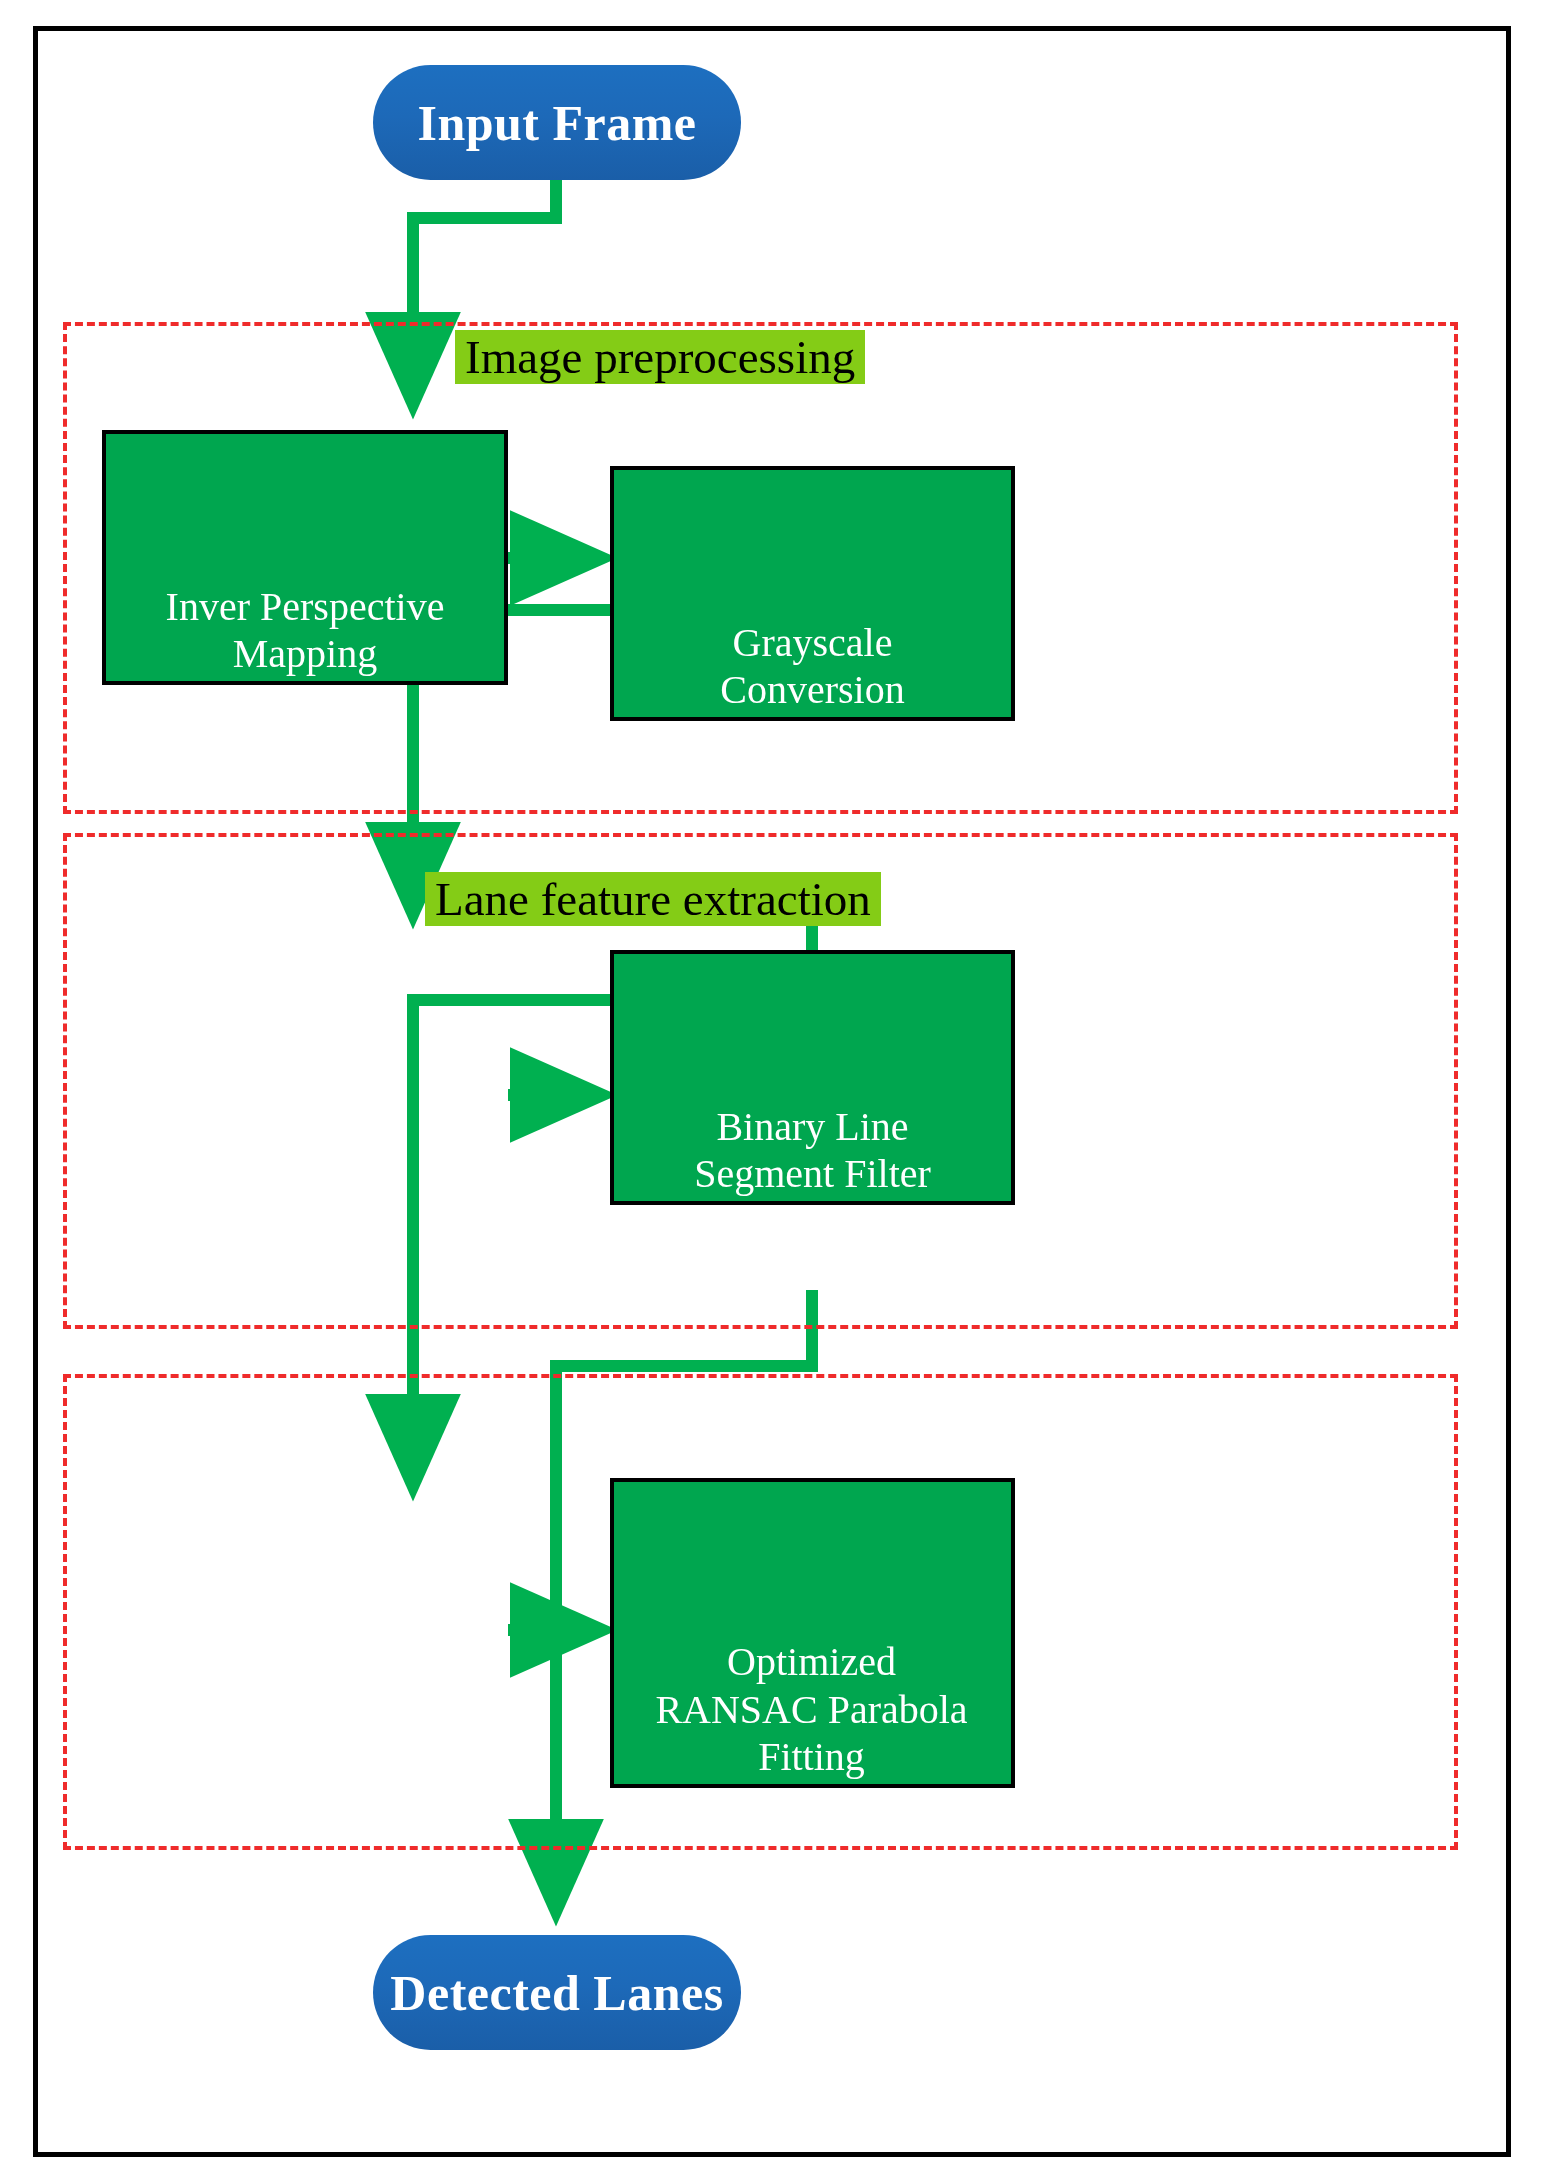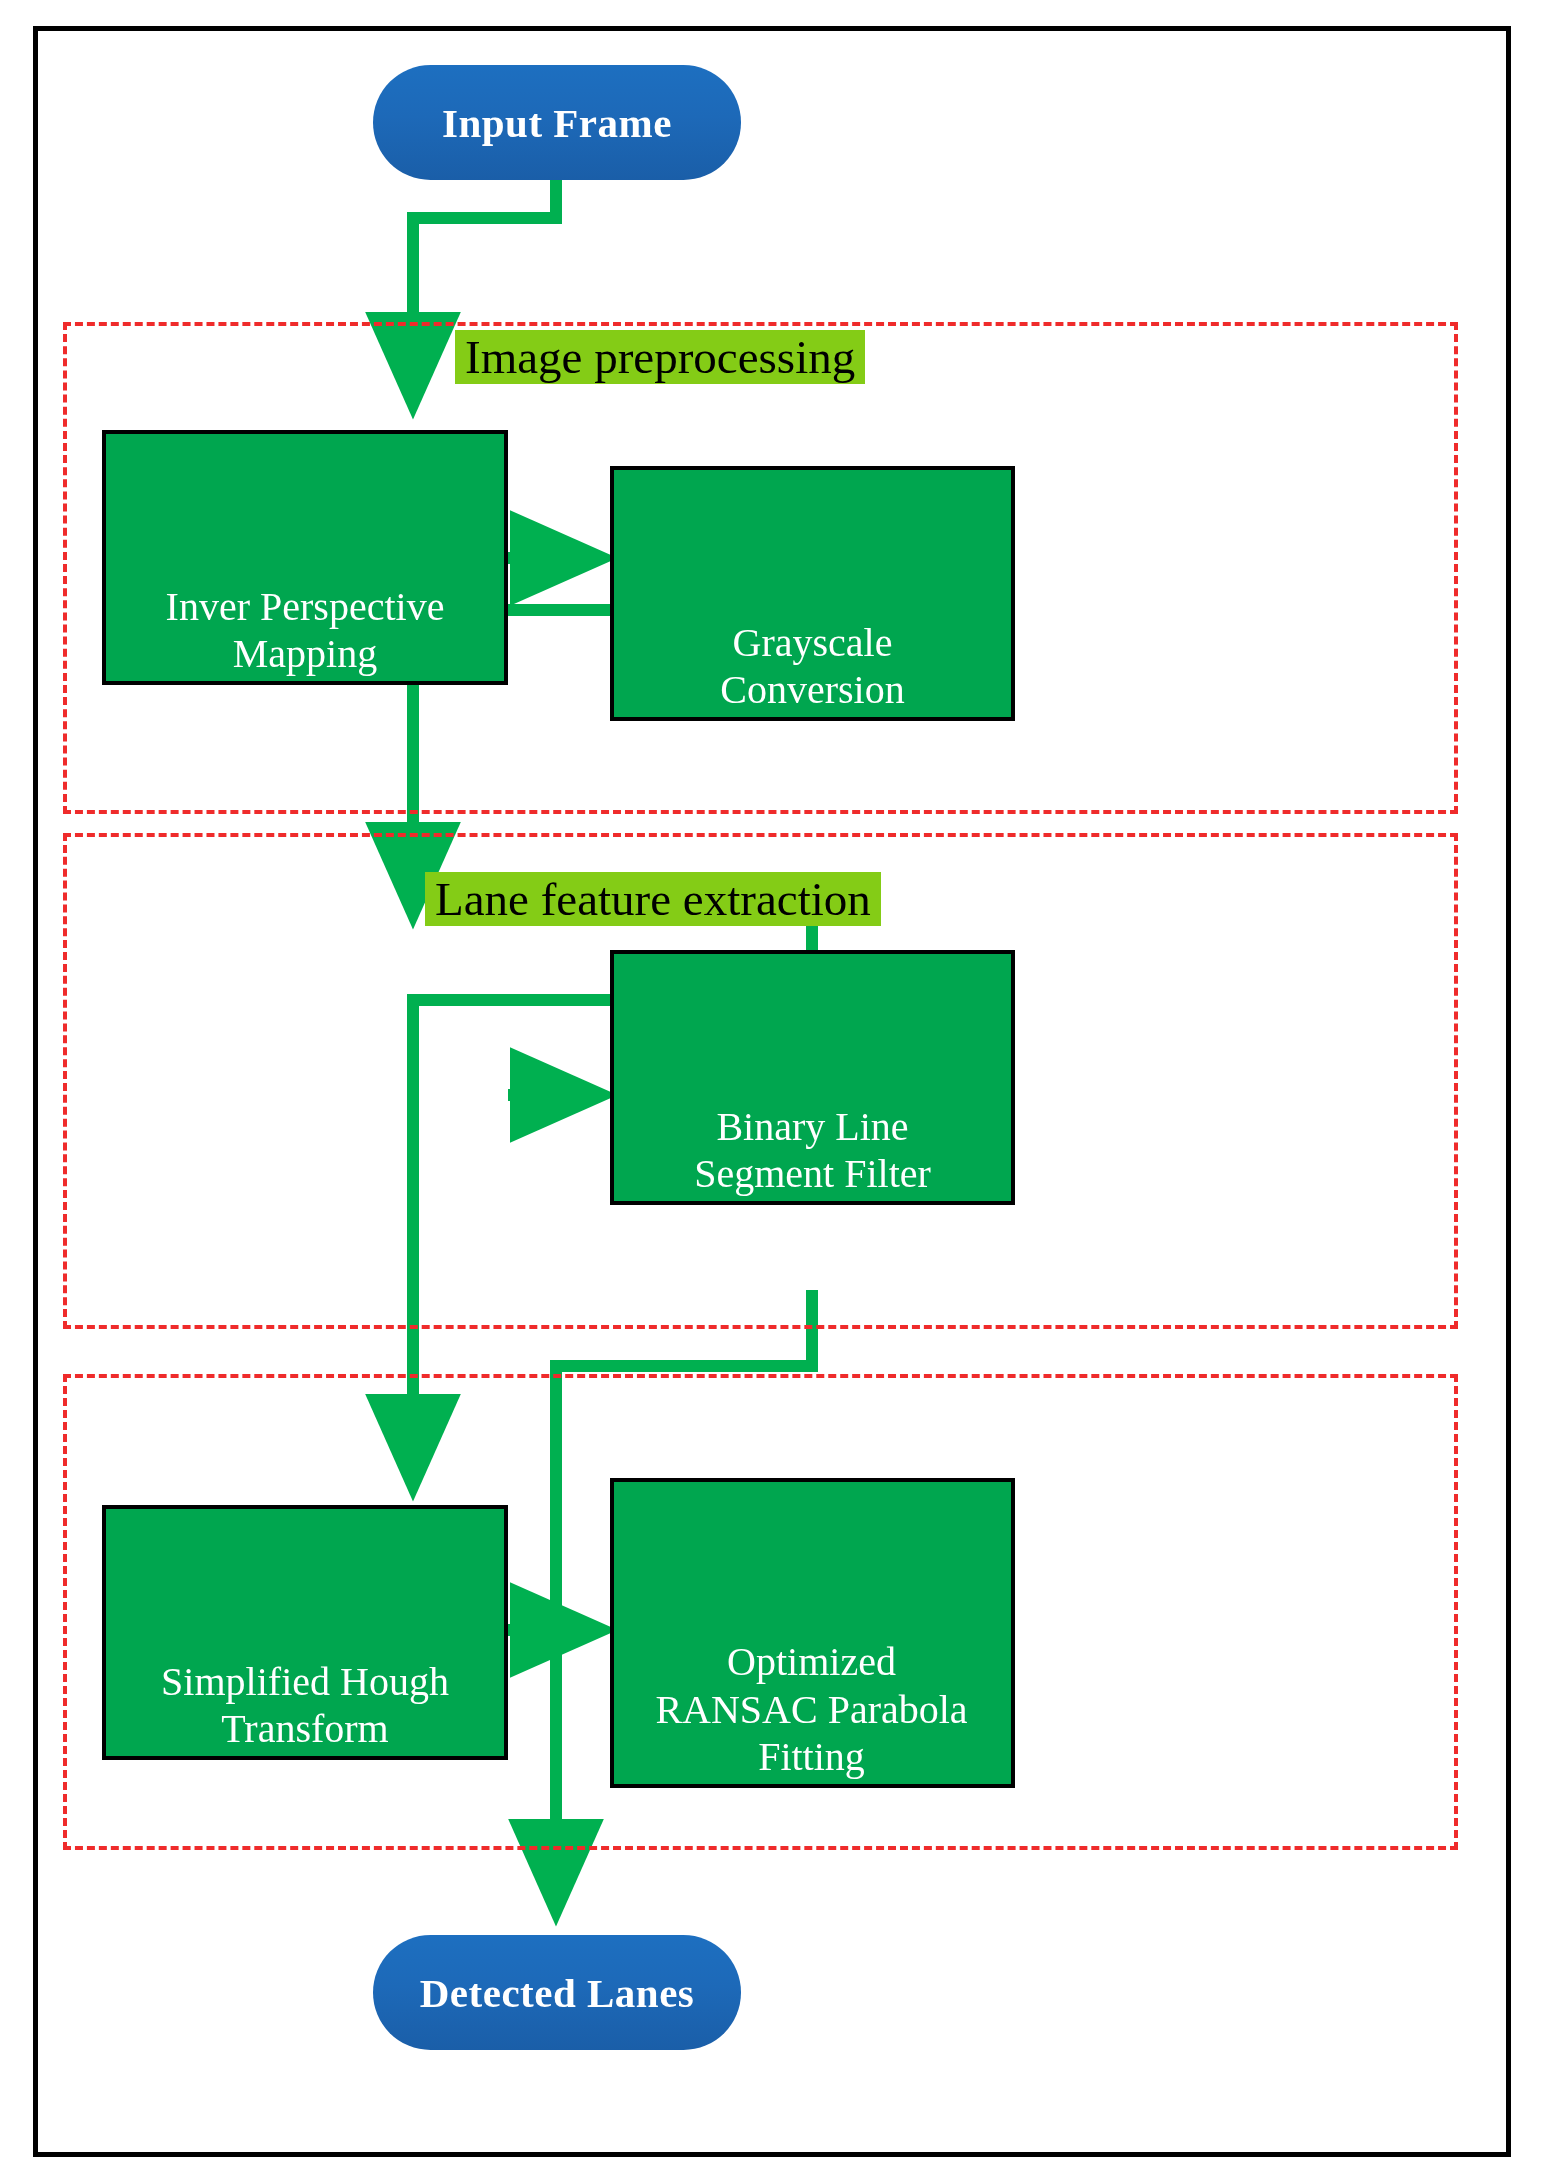--- a/index.html
+++ b/index.html
@@ -28,21 +28,21 @@
   }
   
   .terminator {
     position: absolute;
     display: flex;
     align-items: center;
     justify-content: center;
     border-radius: 90px;
     background: linear-gradient(to bottom, #1d6fc0 0%, #1d69b8 45%, #1a5ea8 100%);
     color: #ffffff;
-    font-size: 41px;
+    font-size: 50px;
     font-weight: bold;
     letter-spacing: 0.5px;
     text-align: center;
   }
   
   .process {
     position: absolute;
     display: flex;
     align-items: flex-end;
     justify-content: center;
@@ -138,26 +138,20 @@
   </div>
 
 
   <div class="process" style="left:610px; top:950px; width:405px; height:255px;">
     <span>
       <span>Binary Line</span><br>
       <span>Segment Filter</span>
     </span>
   </div>
 
-  <div class="process" style="left:102px; top:1505px; width:406px; height:255px;">
-    <span>
-      <span>Simplified Hough</span><br>
-      <span>Transform</span>
-    </span>
-  </div>
 
   <div class="process" style="left:610px; top:1478px; width:405px; height:310px;padding-left:8px;">
     <span>
       <span>Optimized</span><br>
       <span>RANSAC Parabola</span><br>
       <span>Fitting</span>
     </span>
   </div>
 
   <div class="terminator" style="left:373px; top:1935px; width:368px; height:115px;justify-content:center;">

